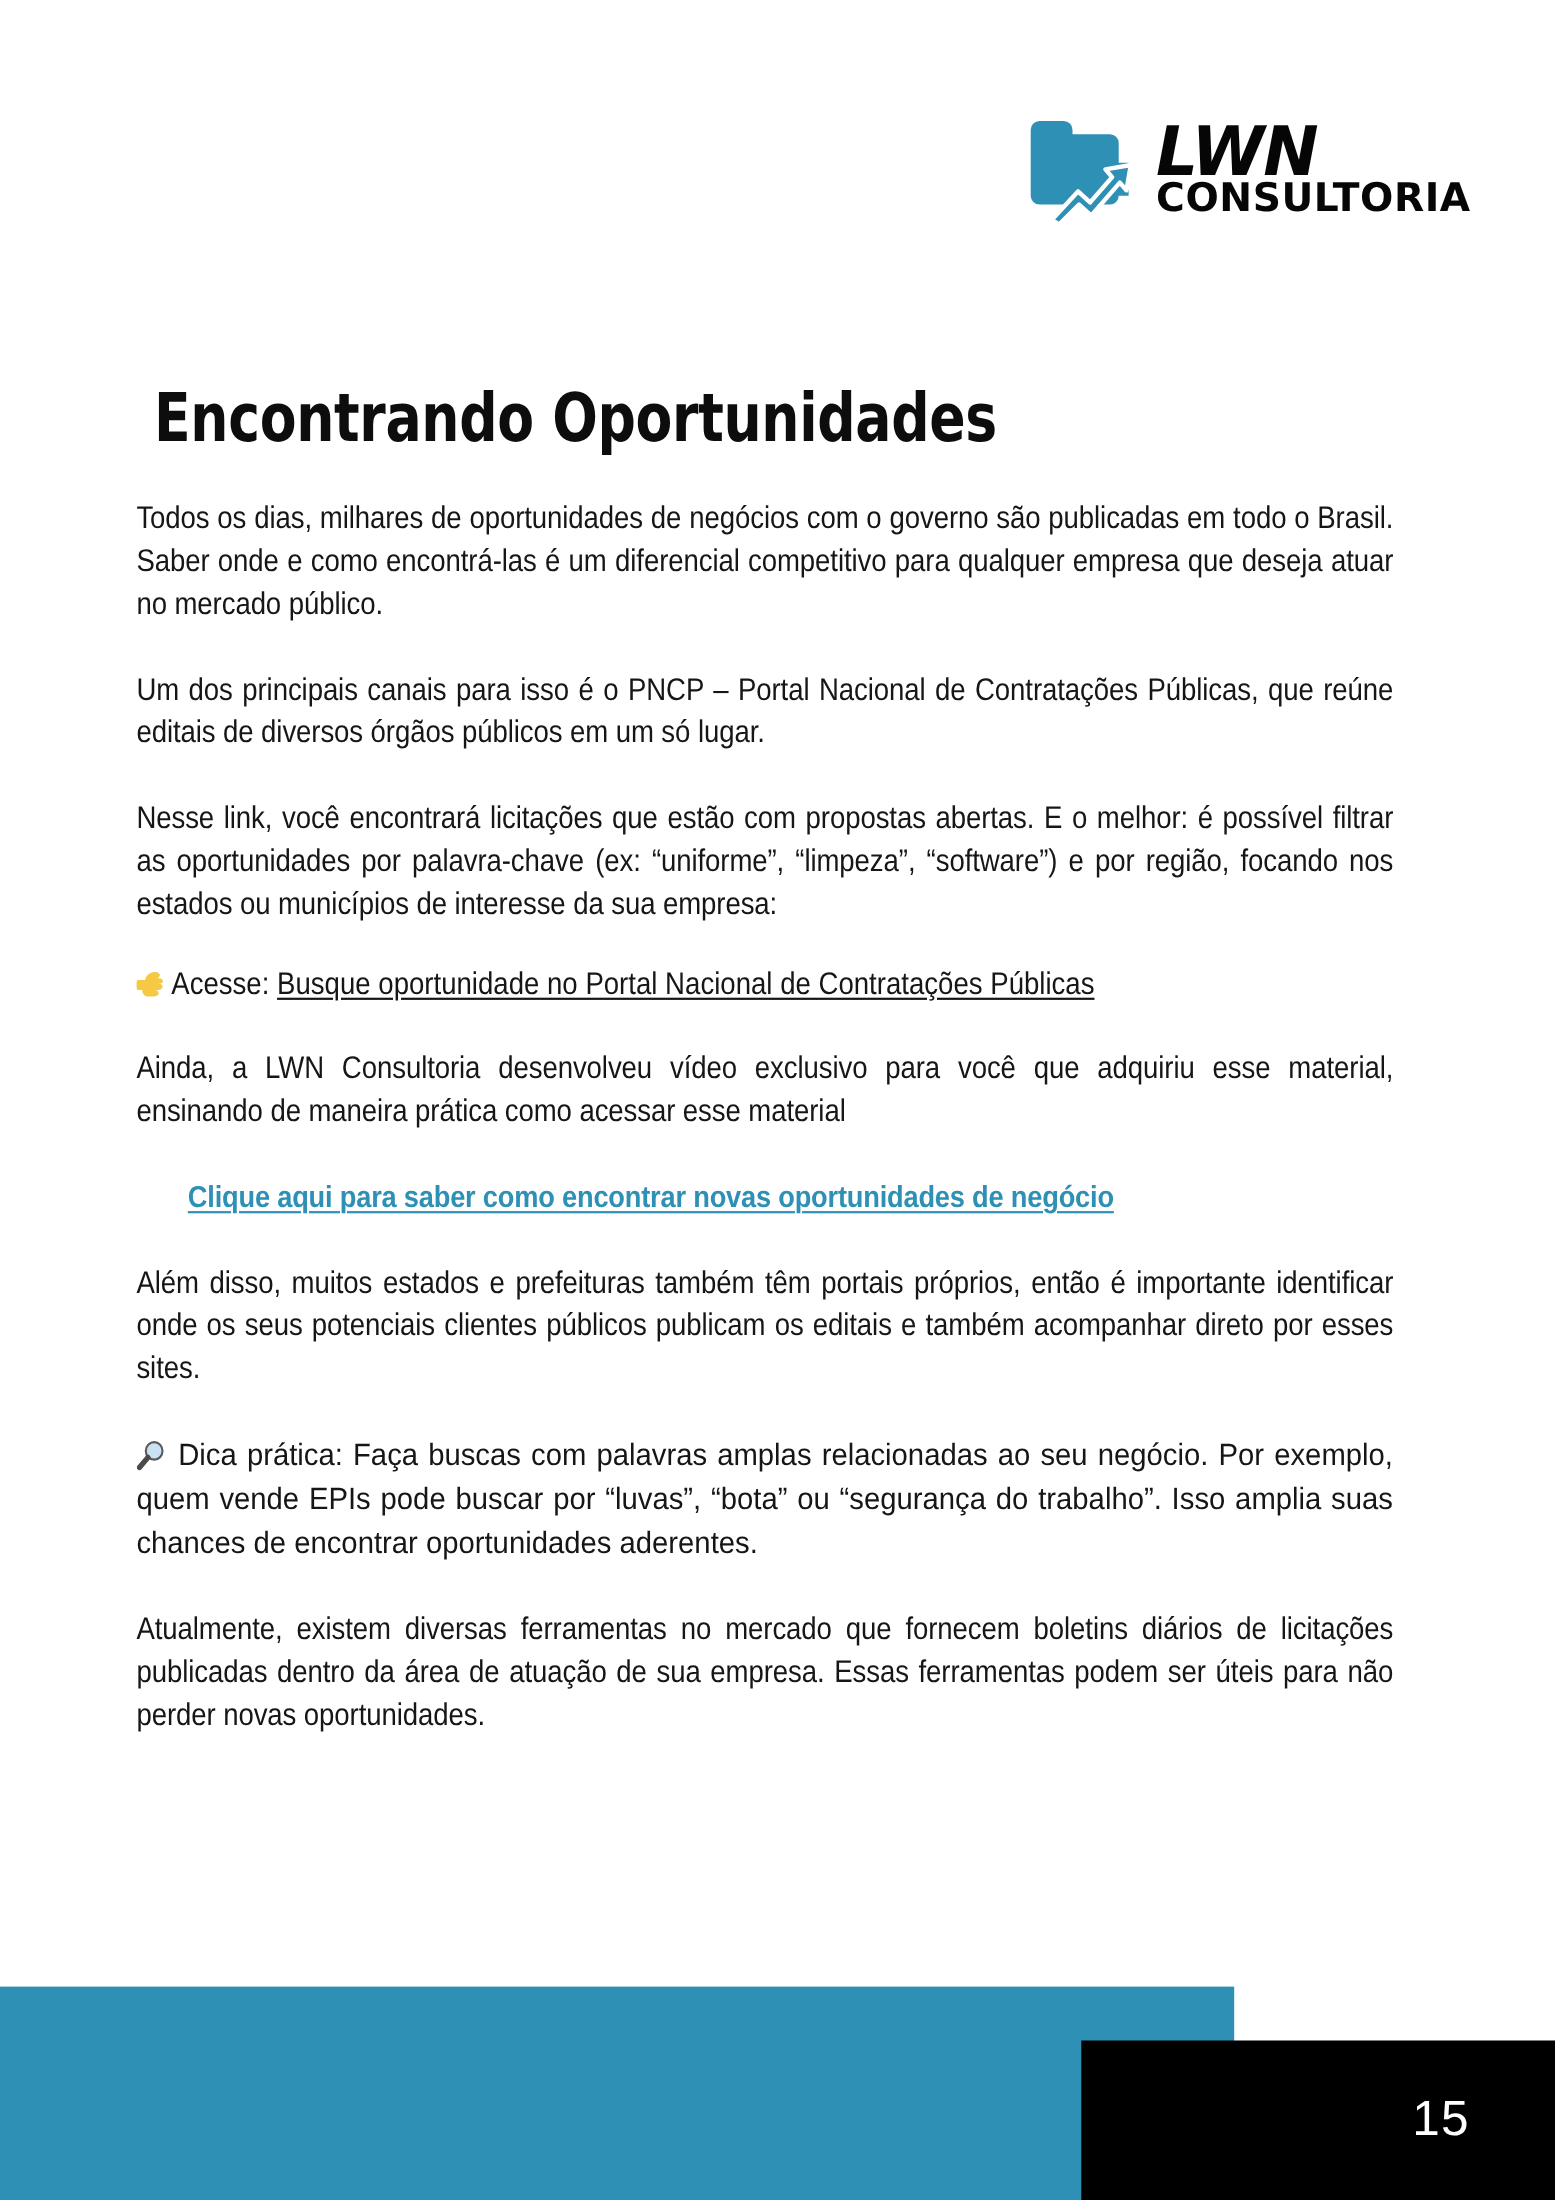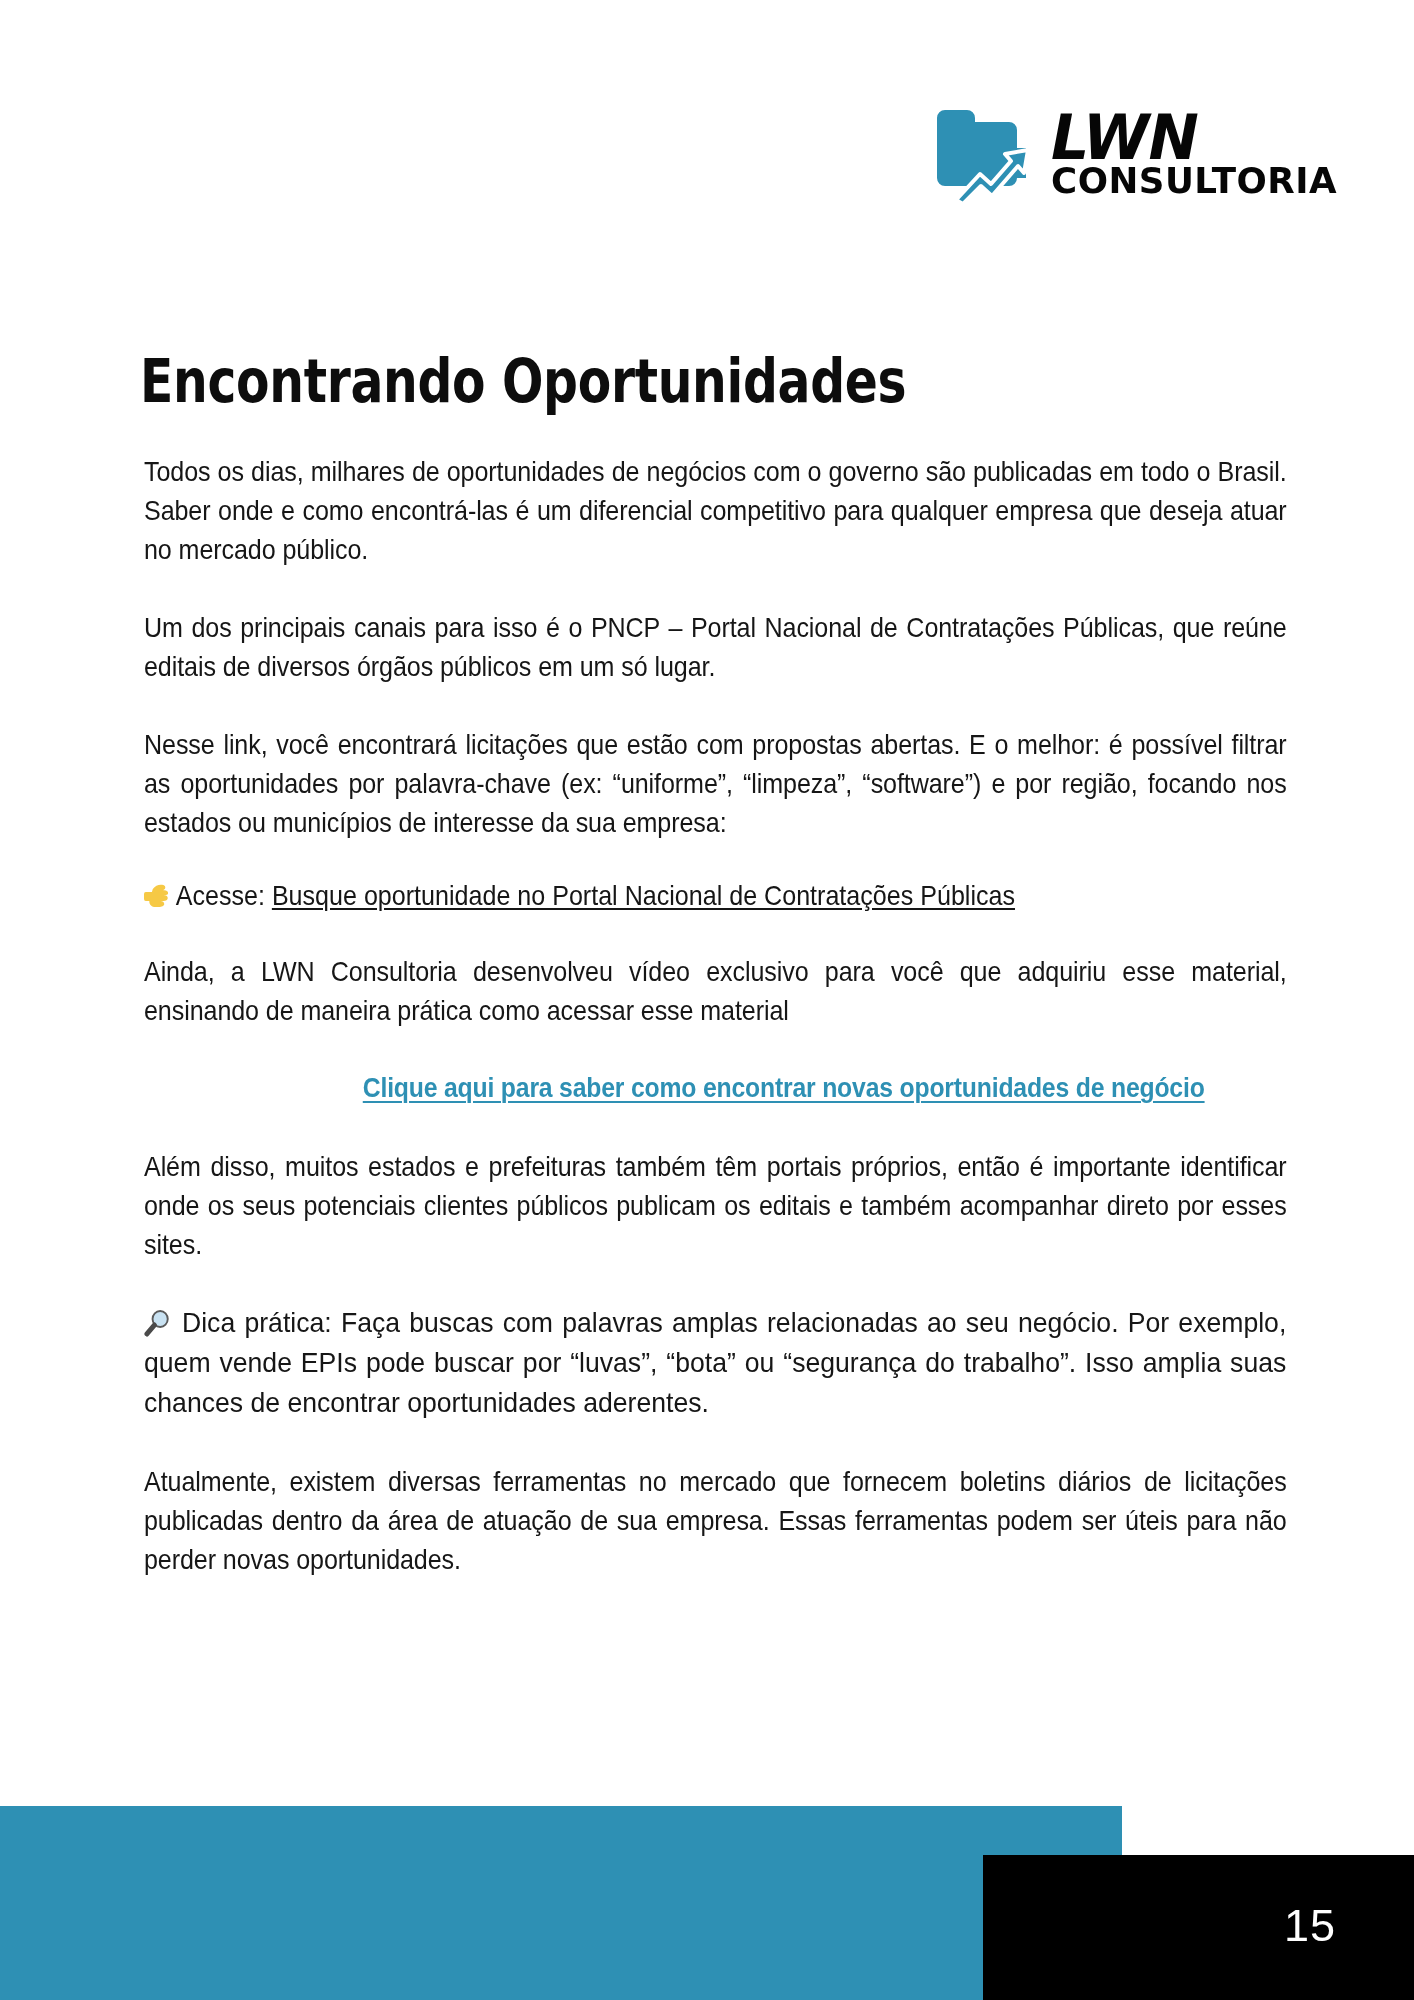--- a/index.html
+++ b/index.html
@@ -79,21 +79,21 @@
     letter-spacing: -0.4px;
     color: #0d0d0d;
     transform: scaleX(0.80);
     transform-origin: left top;
     white-space: nowrap;
   }
 
   
   .content {
     position: absolute;
-    left: 144px;
+    left: 124px;
     top: 452px;
     width: 1143px;
   }
   p.body {
     margin: 0 0 39px 0;
     font-family: "Liberation Sans", sans-serif;
     font-size: 28.5px;
     line-height: 39px;
     color: #161616;
     text-align: justify;
@@ -136,21 +136,21 @@
   }
   .u-link {
     text-decoration: underline;
     text-underline-offset: 3px;
     color: #161616;
   }
 
   
   .cta-wrap {
     margin: 12px 0 40px 0;
-    text-align: right;
+    text-align: left;
     padding-right: 36px;
   }
   .cta-link {
     display: inline-block;
     font-family: "Liberation Sans", sans-serif;
     font-weight: 700;
     font-size: 27.5px;
     line-height: 38px;
     color: #2E90B4;
     text-decoration: underline;

